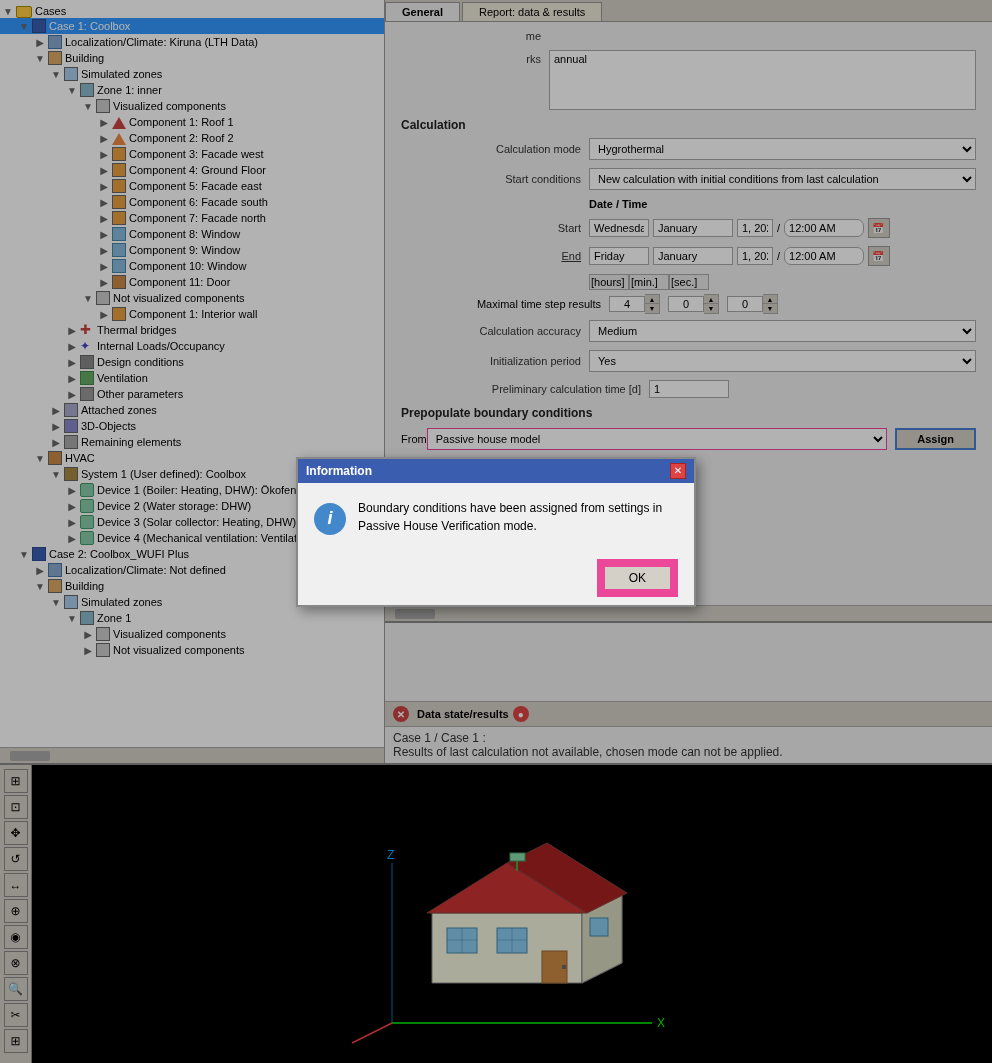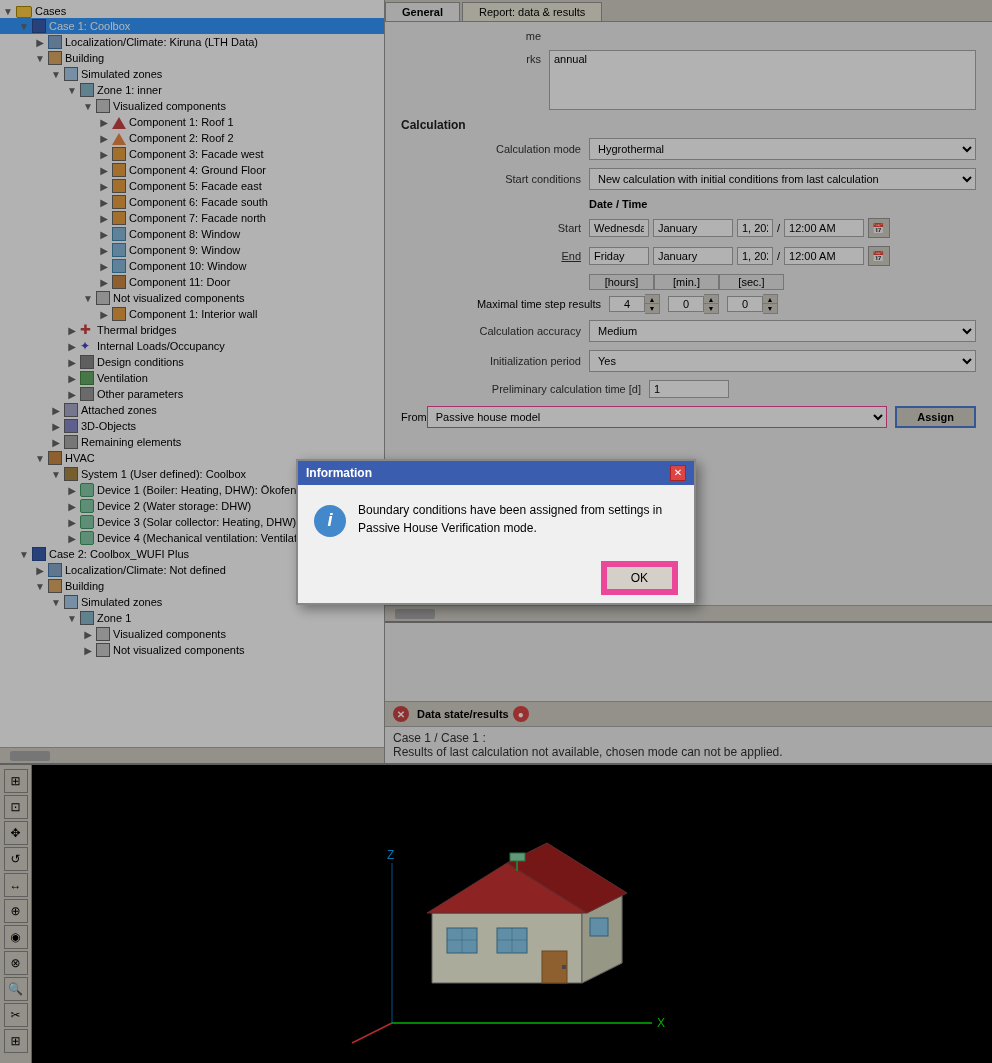--- a/index.html
+++ b/index.html
@@ -35,21 +35,21 @@
     .form-input { flex: 1; padding: 2px 4px; border: 1px solid #aaa; background: white; font-size: 11px; }
     .form-textarea { flex: 1; height: 60px; padding: 2px 4px; border: 1px solid #aaa; background: white; font-size: 11px; resize: none; }
     .form-select { flex: 1; padding: 2px 4px; border: 1px solid #aaa; background: white; font-size: 11px; height: 22px; }
 
     .section-title { font-size: 12px; font-weight: bold; margin: 8px 0 6px 0; color: #222; }
     .dt-fields { display: flex; align-items: center; gap: 4px; flex: 1; }
     .dt-input { padding: 2px 4px; border: 1px solid #aaa; background: white; font-size: 11px; }
     .dt-day { width: 60px; }
     .dt-month { width: 80px; }
     .dt-num { width: 36px; }
-    .dt-time { width: 80px; }
+    .dt-time { width: 80px; border-radius: 7px; }
     .dt-btn { width: 22px; height: 20px; background: #d4d0c8; border: 1px solid #999; cursor: pointer; display: flex; align-items: center; justify-content: center; font-size: 10px; }
 
     .spinner-group { display: flex; align-items: center; }
     .spinner-input { width: 36px; padding: 1px 4px; border: 1px solid #aaa; background: white; font-size: 11px; text-align: center; }
     .spinner-btns { display: flex; flex-direction: column; border: 1px solid #aaa; border-left: none; }
     .spinner-btn { width: 14px; height: 9px; background: #d4d0c8; border: none; cursor: pointer; font-size: 7px; line-height: 9px; text-align: center; padding: 0; }
     .spinner-btn:first-child { border-bottom: 1px solid #aaa; }
 
     .assign-btn { padding: 3px 20px; background: #d4d0c8; border: 2px solid #4a7fd4; cursor: pointer; font-size: 11px; font-weight: bold; }
 
@@ -70,26 +70,26 @@
 
     
     .modal-overlay { position: fixed; top: 0; left: 0; width: 100%; height: 100%; background: rgba(0,0,0,0.3); display: flex; align-items: center; justify-content: center; z-index: 100; }
     .modal { background: #f0f0f0; border: 2px solid #888; box-shadow: 4px 4px 12px rgba(0,0,0,0.4); width: 400px; }
     .modal-titlebar { background: #3a5db0; color: white; padding: 4px 8px; display: flex; justify-content: space-between; align-items: center; font-size: 12px; font-weight: bold; }
     .modal-close-btn { width: 16px; height: 16px; background: #dd4444; border: 1px solid #aa2222; color: white; cursor: pointer; display: flex; align-items: center; justify-content: center; font-size: 10px; }
     .modal-body { padding: 16px; display: flex; align-items: flex-start; gap: 12px; }
     .modal-info-icon { width: 32px; height: 32px; border-radius: 50%; background: #4488cc; color: white; display: flex; align-items: center; justify-content: center; font-size: 18px; font-weight: bold; font-style: italic; flex-shrink: 0; margin-top: 4px; }
     .modal-text { font-size: 12px; line-height: 1.5; }
     .modal-footer { padding: 8px 16px; display: flex; justify-content: flex-end; }
-    .ok-btn { padding: 4px 24px; background: #d4d0c8; border: 6px solid #ec4899; cursor: pointer; font-size: 12px; }
+    .ok-btn { padding: 4px 24px; background: #d4d0c8; border: 8px solid #ec4899; cursor: pointer; font-size: 12px; }
 
     
     .h-scroll-bar { height: 16px; background: #d4d0c8; border-top: 1px solid #aaa; display: flex; align-items: center; }
     .h-scroll-thumb { width: 40px; height: 10px; background: #aaa; margin-left: 10px; border-radius: 2px; }
-    .unit-cell { width: 65px; text-align: center; border: 1px solid #aaa; background: #e8e8e8; font-size: 11px; padding: 1px; }
+    .unit-cell { width: 40px; text-align: left; border: 1px solid #aaa; background: #e8e8e8; font-size: 11px; padding: 1px; }
 
     .form-row-center { display: flex; align-items: center; margin-bottom: 6px; }
     .maxstep-label { font-size: 11px; text-align: right; width: 200px; margin-right: 8px; flex-shrink: 0; }
     .spinners-group { display: flex; gap: 8px; }
   </style>
 </head>
 <body>
 
 <div class="main-area">
 
@@ -584,20 +584,21 @@
         <select class="form-select">
           <option>Yes</option>
         </select>
       </div>
 
       <div class="form-row">
         <span class="form-label-wide" style="text-align:right;width:240px;">Preliminary calculation time  [d]</span>
         <input class="form-input" type="text" style="width: 80px; flex: 0 0 auto;" value="1">
       </div>
 
+      <div class="section-title">Prepopulate boundary conditions</div>
       <div class="prepop-row">
         <span class="prepop-label">From</span>
         <select class="prepop-select">
           <option>Passive house model</option>
         </select>
         <button class="assign-btn">Assign</button>
       </div>
     </div>
 
     <div class="h-scroll-bar" style="border-top:1px solid #aaa;">

